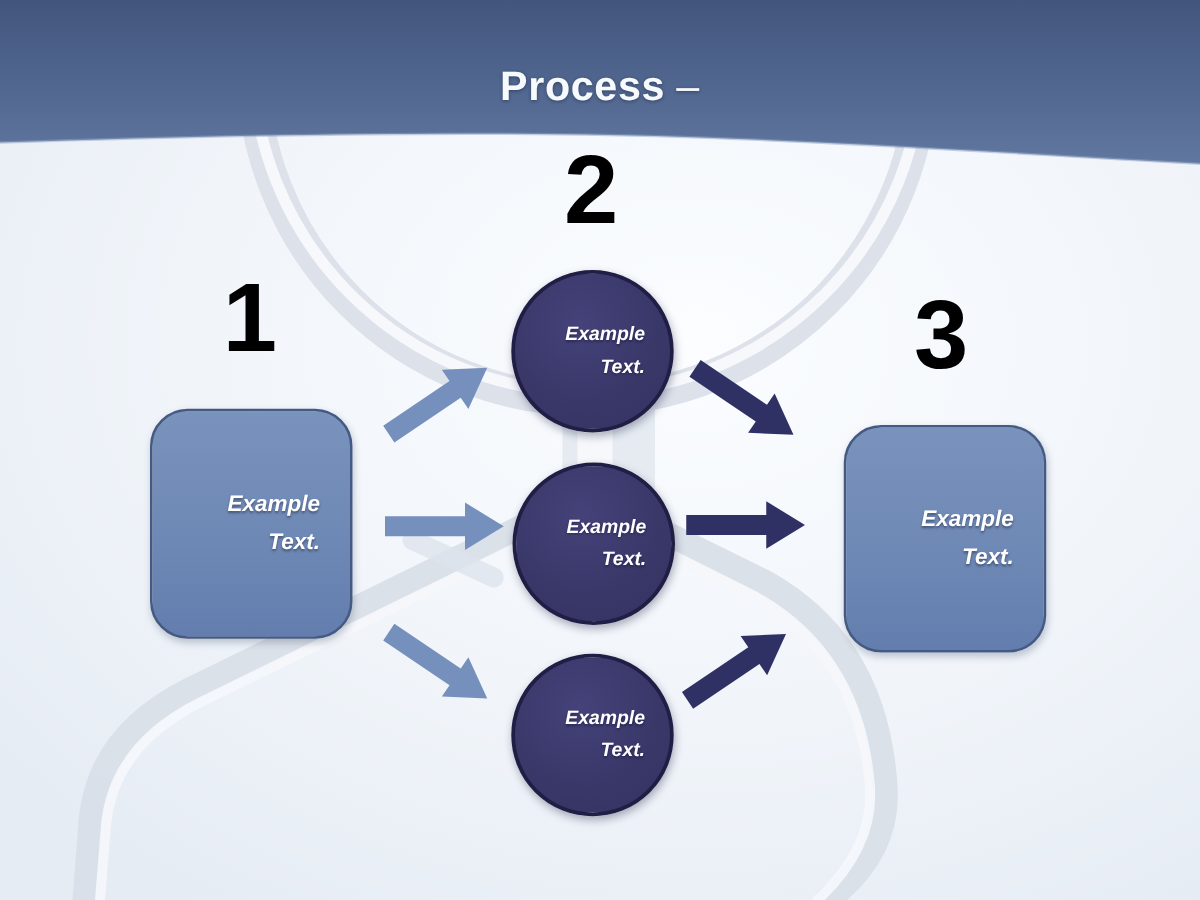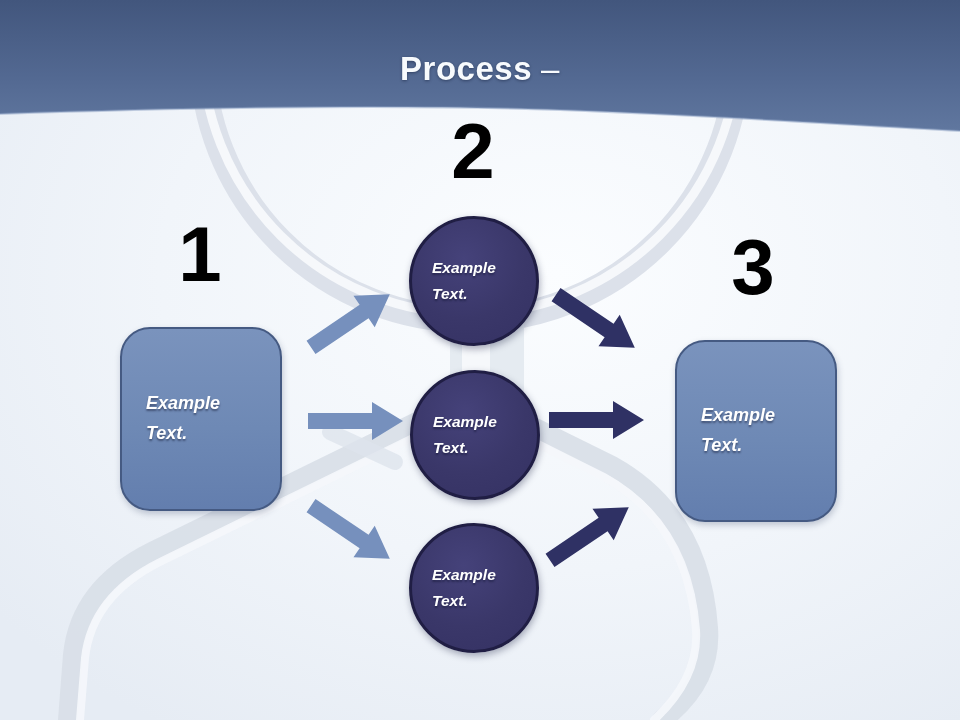--- a/index.html
+++ b/index.html
@@ -39,21 +39,21 @@
     position:absolute;z-index:4;width:124px;height:124px;border-radius:50%;
     background:radial-gradient(circle at 42% 32%,#45427a 0%,#3a3769 55%,#343163 100%);
     border:3px solid #201e44;
     box-shadow:1px 3px 7px rgba(20,25,60,.35);
     display:flex;align-items:center;justify-content:center;
   }
   .circ-1{left:409px;top:216px;}
   .circ-2{left:410px;top:370px;}
   .circ-3{left:409px;top:523px;}
   .shape-label{
-    color:#ffffff;font-style:italic;font-weight:700;text-align:left;
+    color:#ffffff;font-style:italic;font-weight:700;text-align:right;
     text-shadow:0 1.5px 2px rgba(10,15,40,.45);
   }
   .process-box .shape-label{font-size:18px;line-height:1.65;width:110px;}
   .process-circle .shape-label{font-size:15.5px;line-height:1.7;width:84px;}
   .arrows-layer{position:absolute;left:0;top:0;z-index:3;pointer-events:none;}
 </style>
 </head>
 <body>
 
 <div class="slide">

